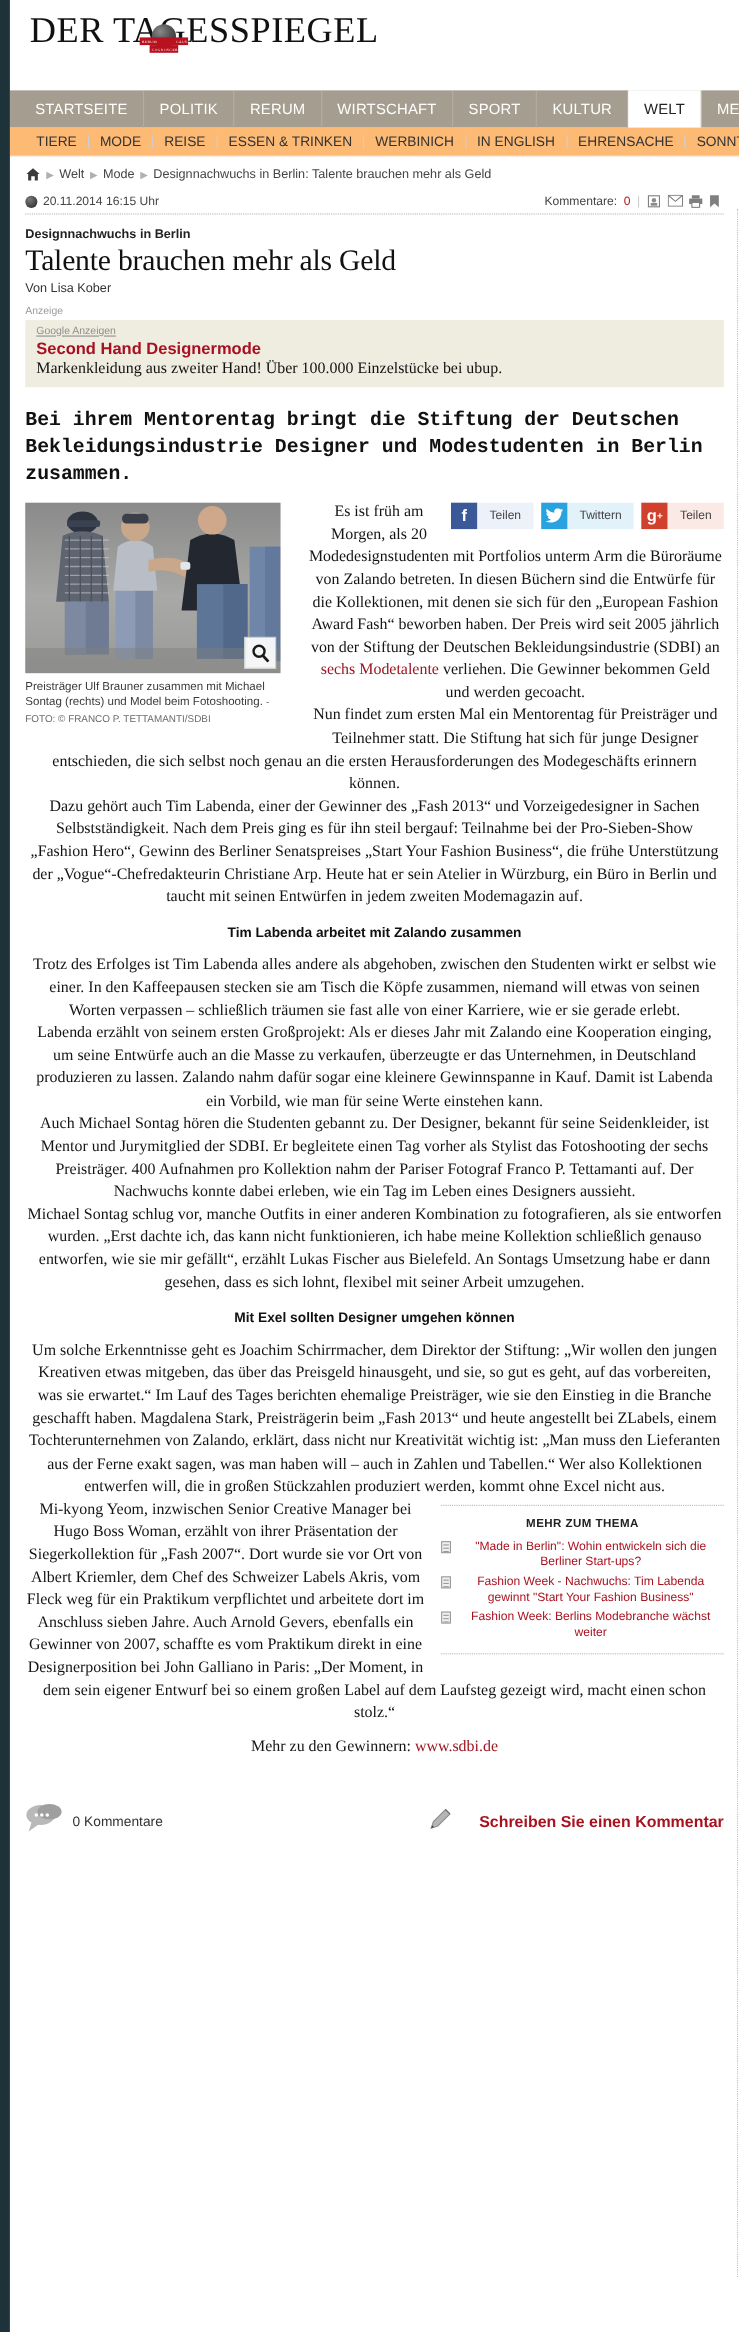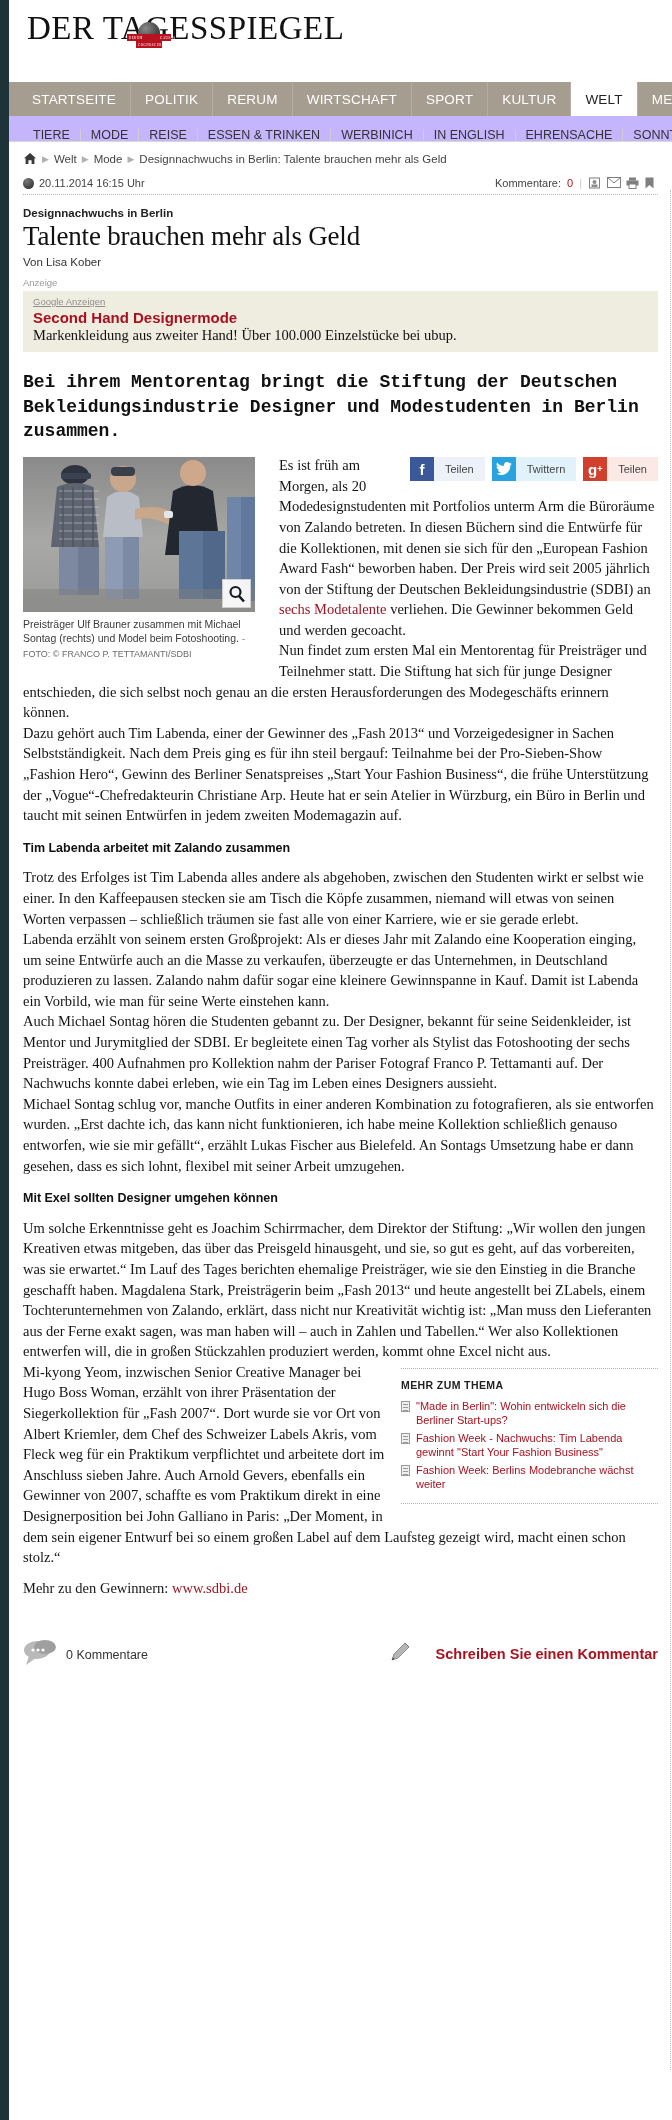--- a/index.html
+++ b/index.html
@@ -88,24 +88,24 @@
     border-right: 1px solid #b5ada1;
     white-space: nowrap;
     cursor: pointer;
     letter-spacing: .2px;
   }
   .nav-main-item.active {
     background: #ffffff;
     color: #222;
   }
   .nav-sub {
-    background: #c4b5fd;
+    background: #fdba74;
     height: 26px;
     display: flex;
-    align-items: flex-end;
+    align-items: center;
     padding-left: 14px;
     border-bottom: 1px solid #d8d8d8;
   }
   .nav-sub-item {
     font-size: 12.5px;
     color: #333;
     padding: 0 10px;
     border-right: 1px solid #cfcfcf;
     line-height: 12px;
     white-space: nowrap;
@@ -239,21 +239,21 @@
   .fb .share-lbl { background: #edf1f9; }
   .tw .share-ico { background: #29a3e0; }
   .tw .share-lbl { background: #e2f2fb; }
   .gp .share-ico { background: #d0402c; }
   .gp .share-lbl { background: #fbe9e6; }
   .bodytext {
     font-family: "Liberation Serif", serif;
     font-size: 14.5px;
     line-height: 1.42;
     color: #141414;
-    text-align: left;
+    text-align: center;
   }
   .bodytext p { margin: 0 0 0 0; }
   .bodytext p + p { margin-top: 0px; }
   .bodytext a { color: #9c1622; text-decoration: none; }
   .sub-head {
     font-family: "Liberation Sans", sans-serif;
     font-size: 12.5px; font-weight: bold; color: #111;
     margin: 14px 0 10px 0;
   }
   
@@ -282,21 +282,21 @@
     position: relative;
   }
   .doc-ico::after {
     content:""; position:absolute; left:1px; top:2px;
     width:5px; height:1px; background:#9a9a9a;
     box-shadow: 0 3px 0 #9a9a9a, 0 6px 0 #9a9a9a;
   }
   
   .footer-sep { clear: both; height: 36px; }
   .comment-bar {
-    display: flex; justify-content: space-between; align-items: flex-start;
+    display: flex; justify-content: space-between; align-items: flex-end;
     padding: 6px 14px 0 14px;
   }
   .cb-left { display: flex; align-items: center; gap: 9px; }
   .cb-right { display: flex; align-items: center; gap: 24px; cursor: pointer; }
   .comment-count { font-size: 12.5px; color: #333; }
   .write-comment {
     font-size: 14.5px; font-weight: bold; color: #a8121f;
   }
   .dotted-right {
     position: absolute; right: 1px; top: 190px;

